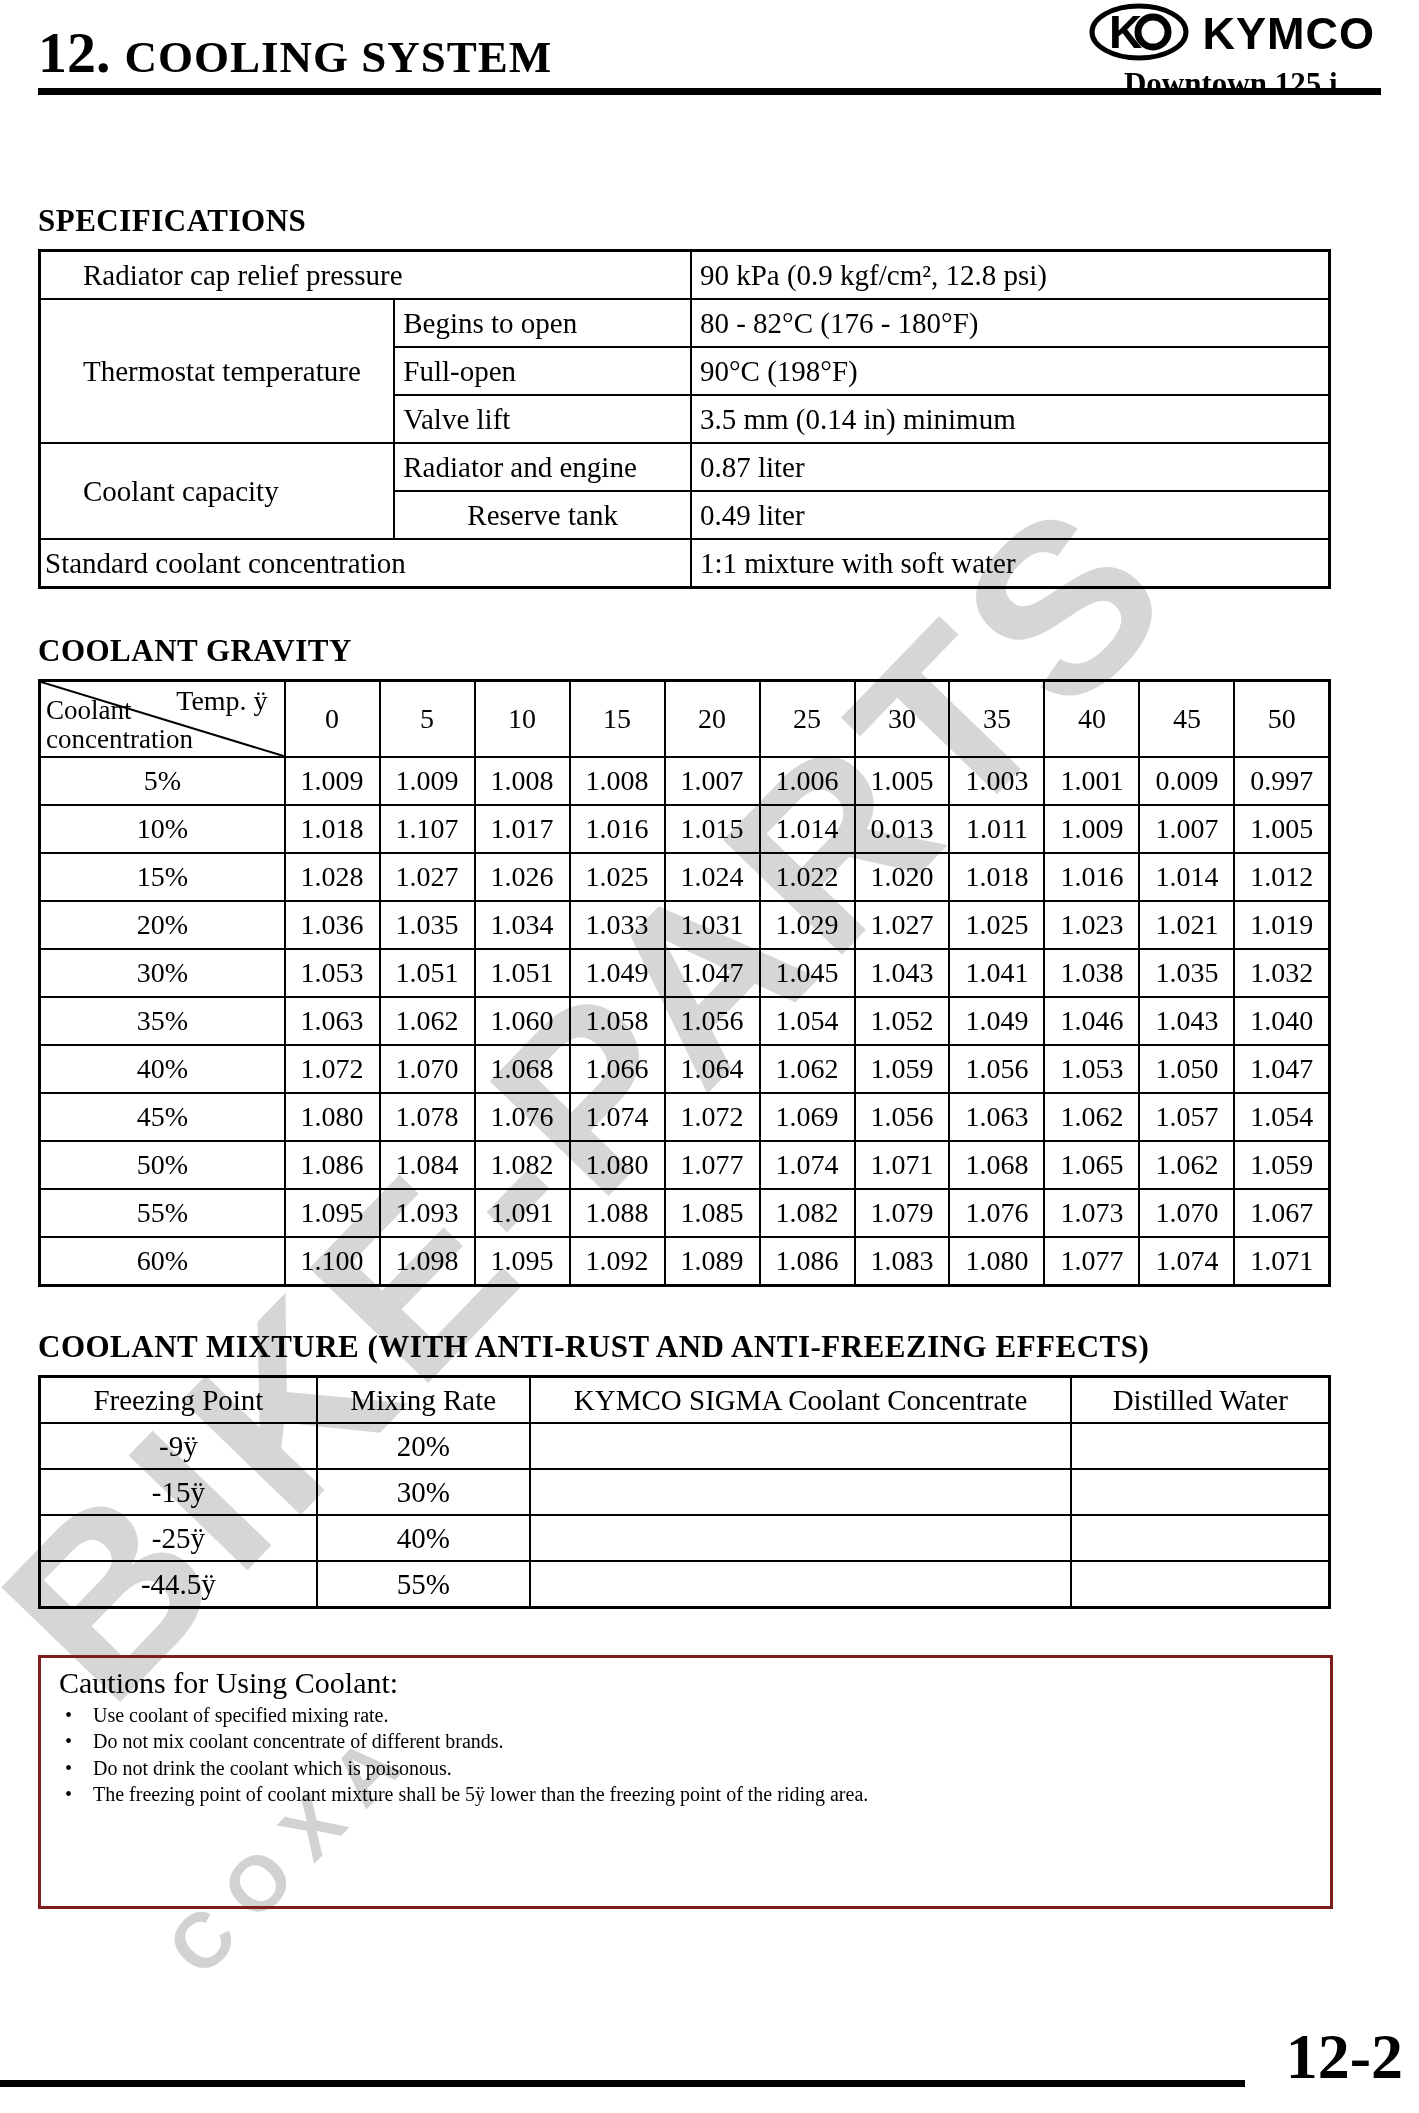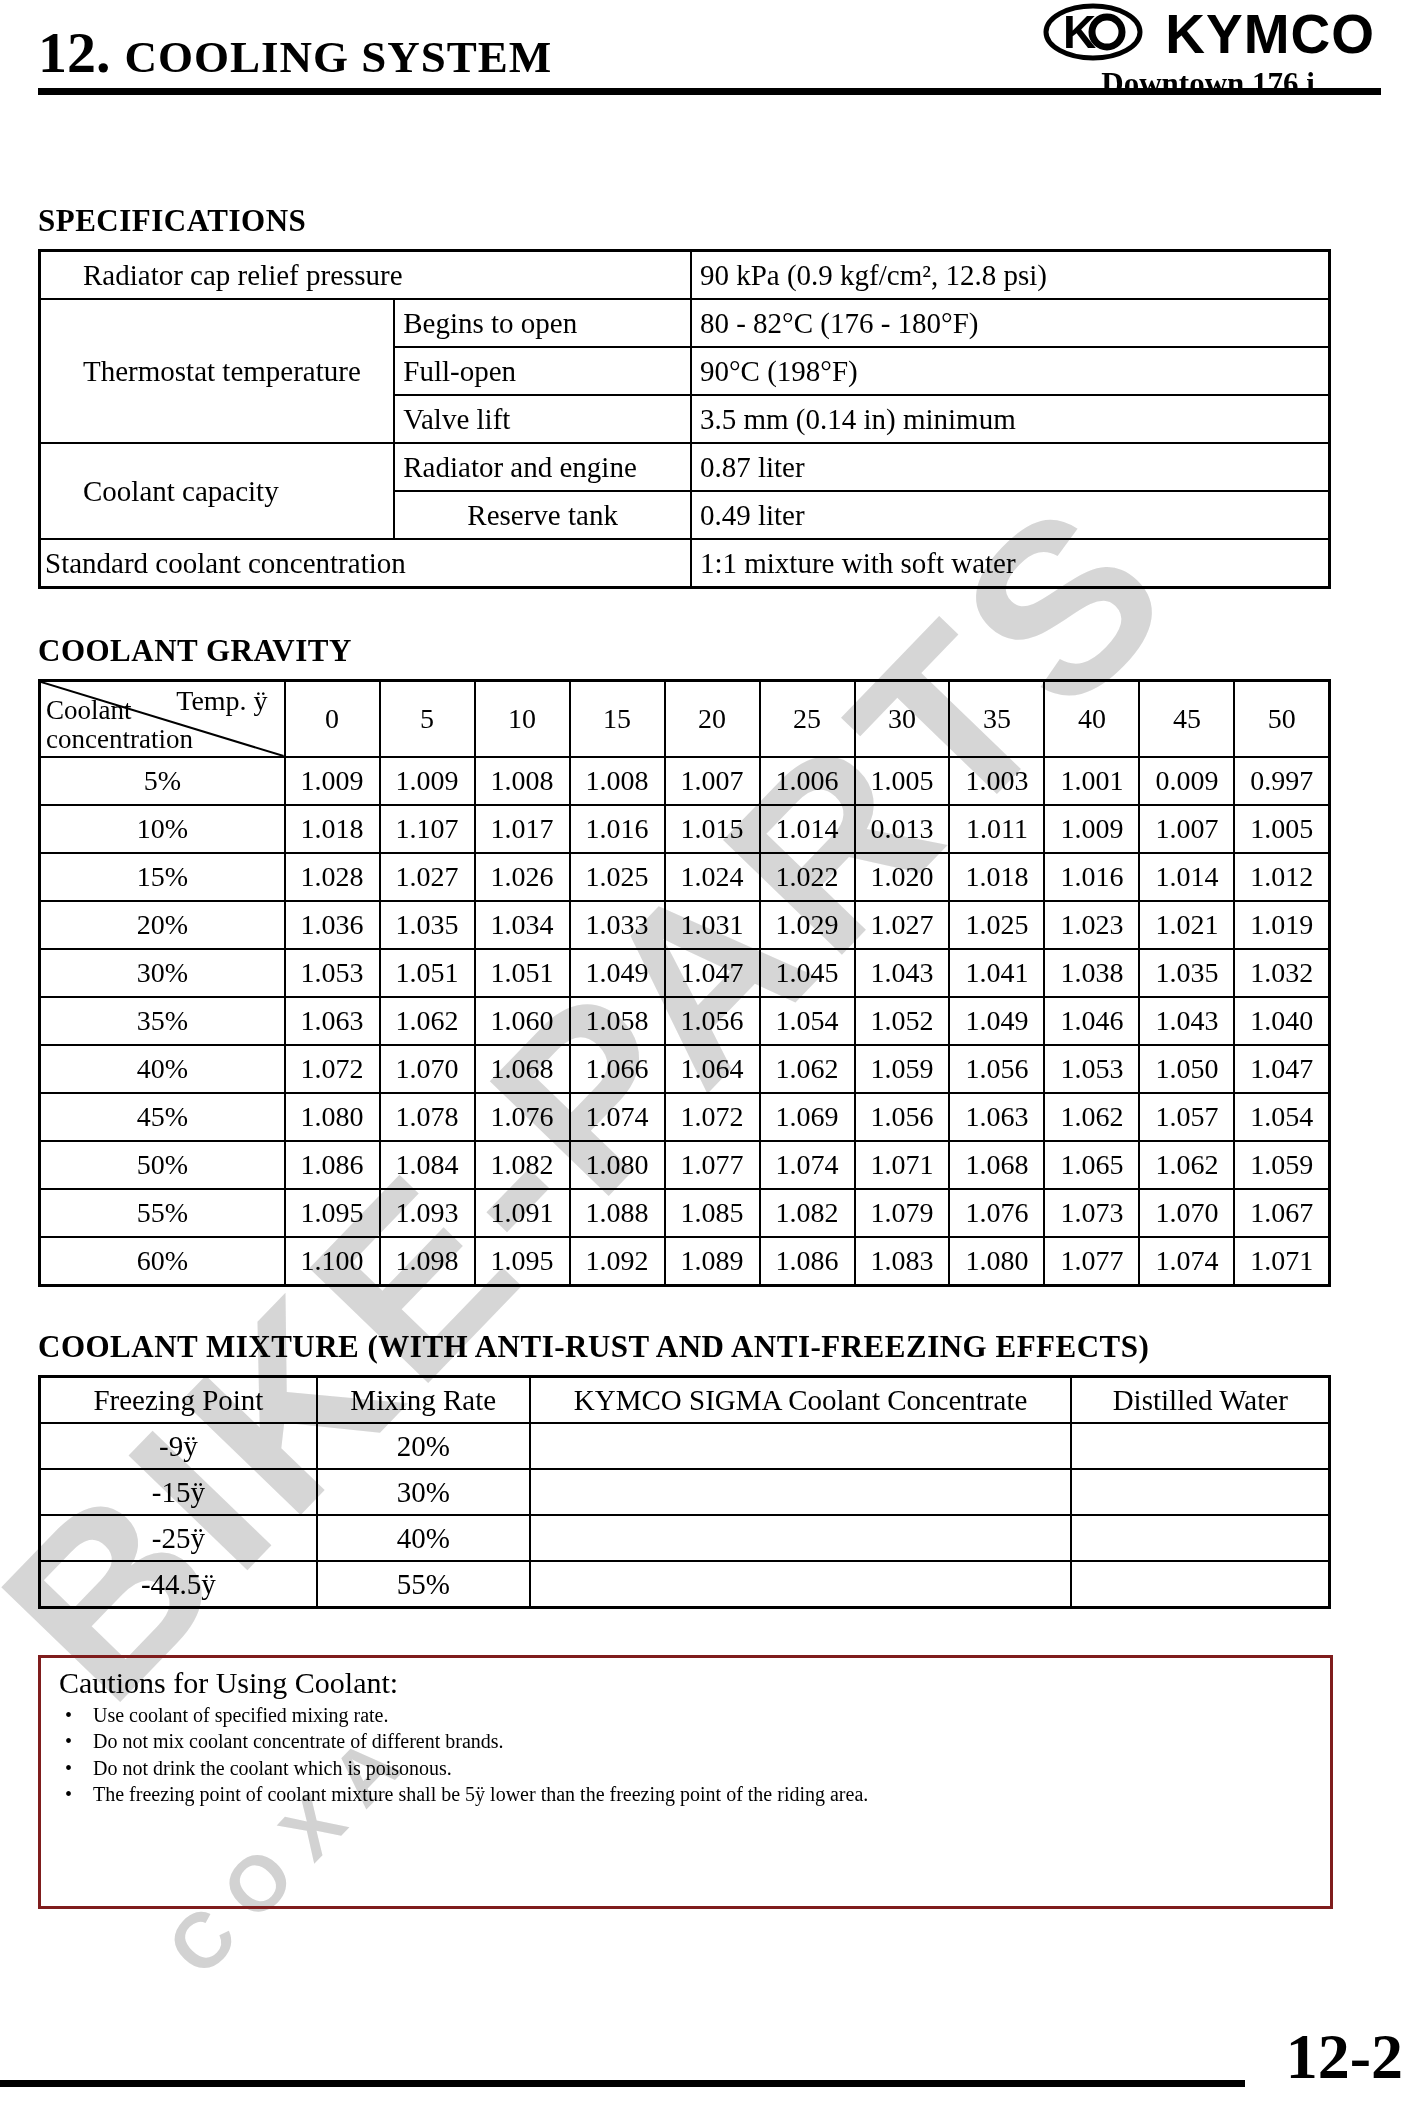--- a/index.html
+++ b/index.html
@@ -25,21 +25,21 @@
     color:#c7c7c7; opacity:.8; white-space:nowrap; z-index:0;
   }
   
   .content { position:relative; z-index:1; padding:0 38px; }
   .header { position:relative; height:88px; }
   .chapter { position:absolute; left:0; bottom:2px; display:flex; align-items:baseline; }
   .chapter-number { font-size:58px; font-weight:bold; }
   .chapter-title { font-size:45px; font-weight:bold; margin-left:14px; letter-spacing:1px; }
   .brand-block { position:absolute; right:6px; top:2px; text-align:center; }
   .brand-row { display:flex; align-items:center; justify-content:flex-end; }
-  .brand-name { font-family:"Liberation Sans", sans-serif; font-weight:bold; font-size:55px; letter-spacing:1px; margin-left:20px; }
+  .brand-name { font-family:"Liberation Sans", sans-serif; font-weight:bold; font-size:45px; letter-spacing:1px; margin-left:12px; }
   .model-name { font-size:31px; font-weight:bold; margin-top:0px; }
   .header-rule { height:7px; background:#000; margin-top:0; }
 
   .section-heading { font-size:31px; font-weight:bold; margin:0 0 10px 0; letter-spacing:.5px; }
   .h-spec  { margin-top:108px; }
   .h-grav  { margin-top:44px; }
   .h-mix   { margin-top:42px; }
 
   table { border-collapse:collapse; width:1293px; table-layout:fixed; }
   table, th, td { border:2px solid #000; }
@@ -91,21 +91,21 @@
       <div class="brand-row">
         <span>
           <svg width="104" height="60" viewBox="0 0 104 60">
             <ellipse cx="52" cy="30" rx="47" ry="26" fill="none" stroke="#000" stroke-width="5"></ellipse>
             <text x="22" y="46" font-family="Liberation Sans, sans-serif" font-weight="bold" font-size="46">K</text>
             <circle cx="66" cy="30" r="15" fill="none" stroke="#000" stroke-width="7"></circle>
           </svg>
         </span>
         <span class="brand-name">KYMCO</span>
       </div>
-      <div class="model-name">Downtown 176 i</div>
+      <div class="model-name">Downtown 125 i</div>
     </div>
   </div>
   <div class="header-rule"></div>
 
   <div class="section-heading h-spec">SPECIFICATIONS</div>
 
   <table class="spec-table">
     <colgroup>
         <col style="width:27.5%">
         <col style="width:23%">

